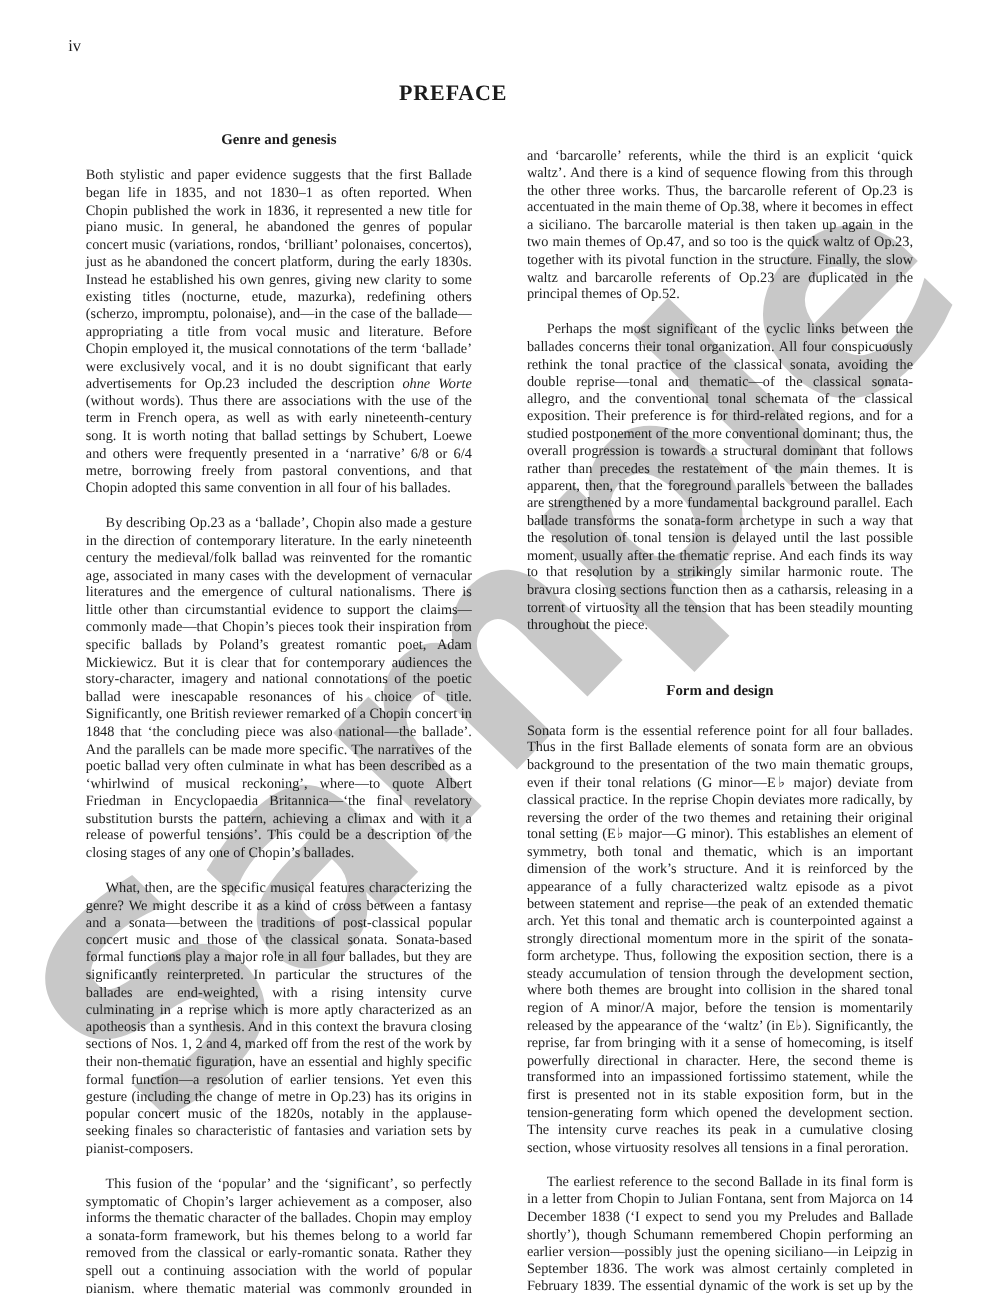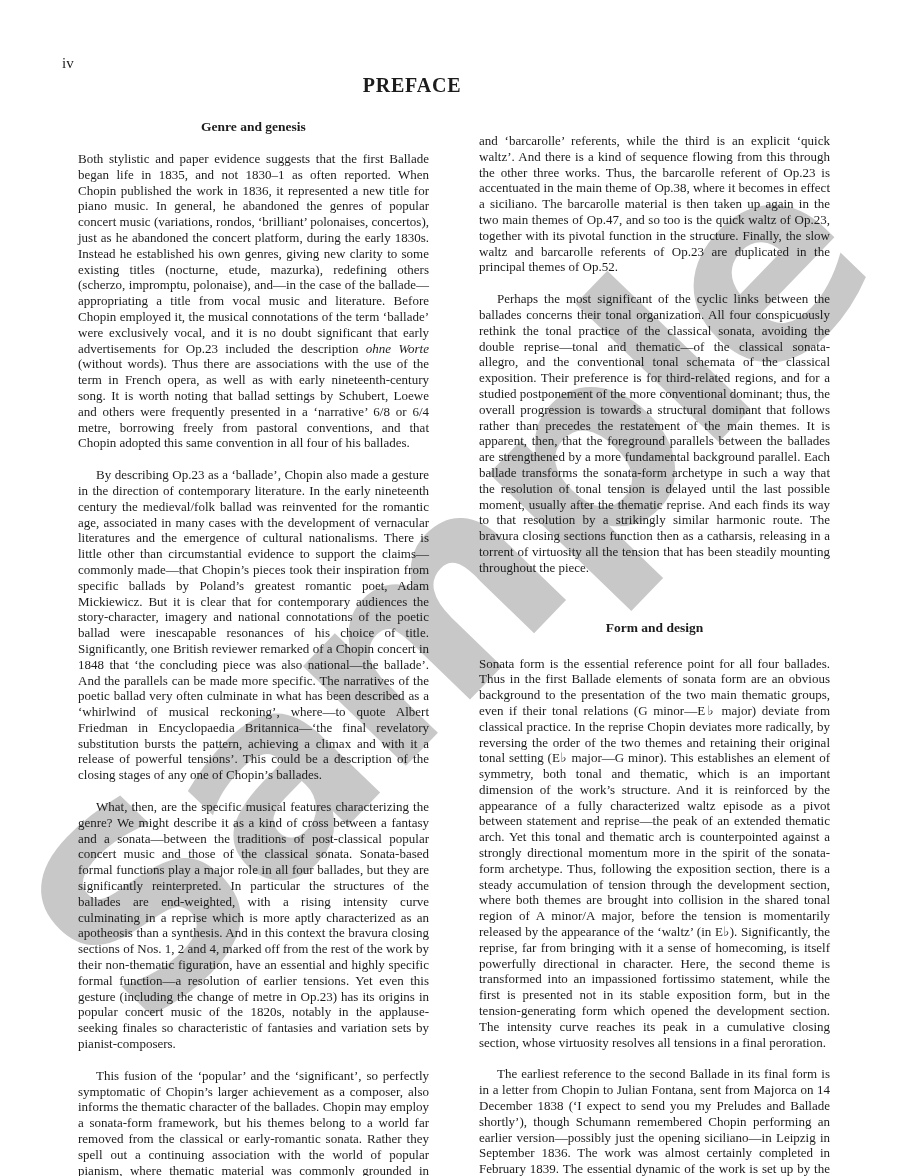--- a/index.html
+++ b/index.html
@@ -25,21 +25,20 @@
       white-space: nowrap;
       z-index: 0;
       user-select: none;
     }
     .page-number {
       position: absolute;
       top: 34px;
       left: 62px;
       font-size: 15px;
       z-index: 1;
-      margin-top: 21px;
     }
     .title {
       position: absolute;
       top: 74px;
       left: 0;
       width: 824px;
       margin: 0;
       text-align: center;
       font-size: 20px;
       font-weight: bold;

